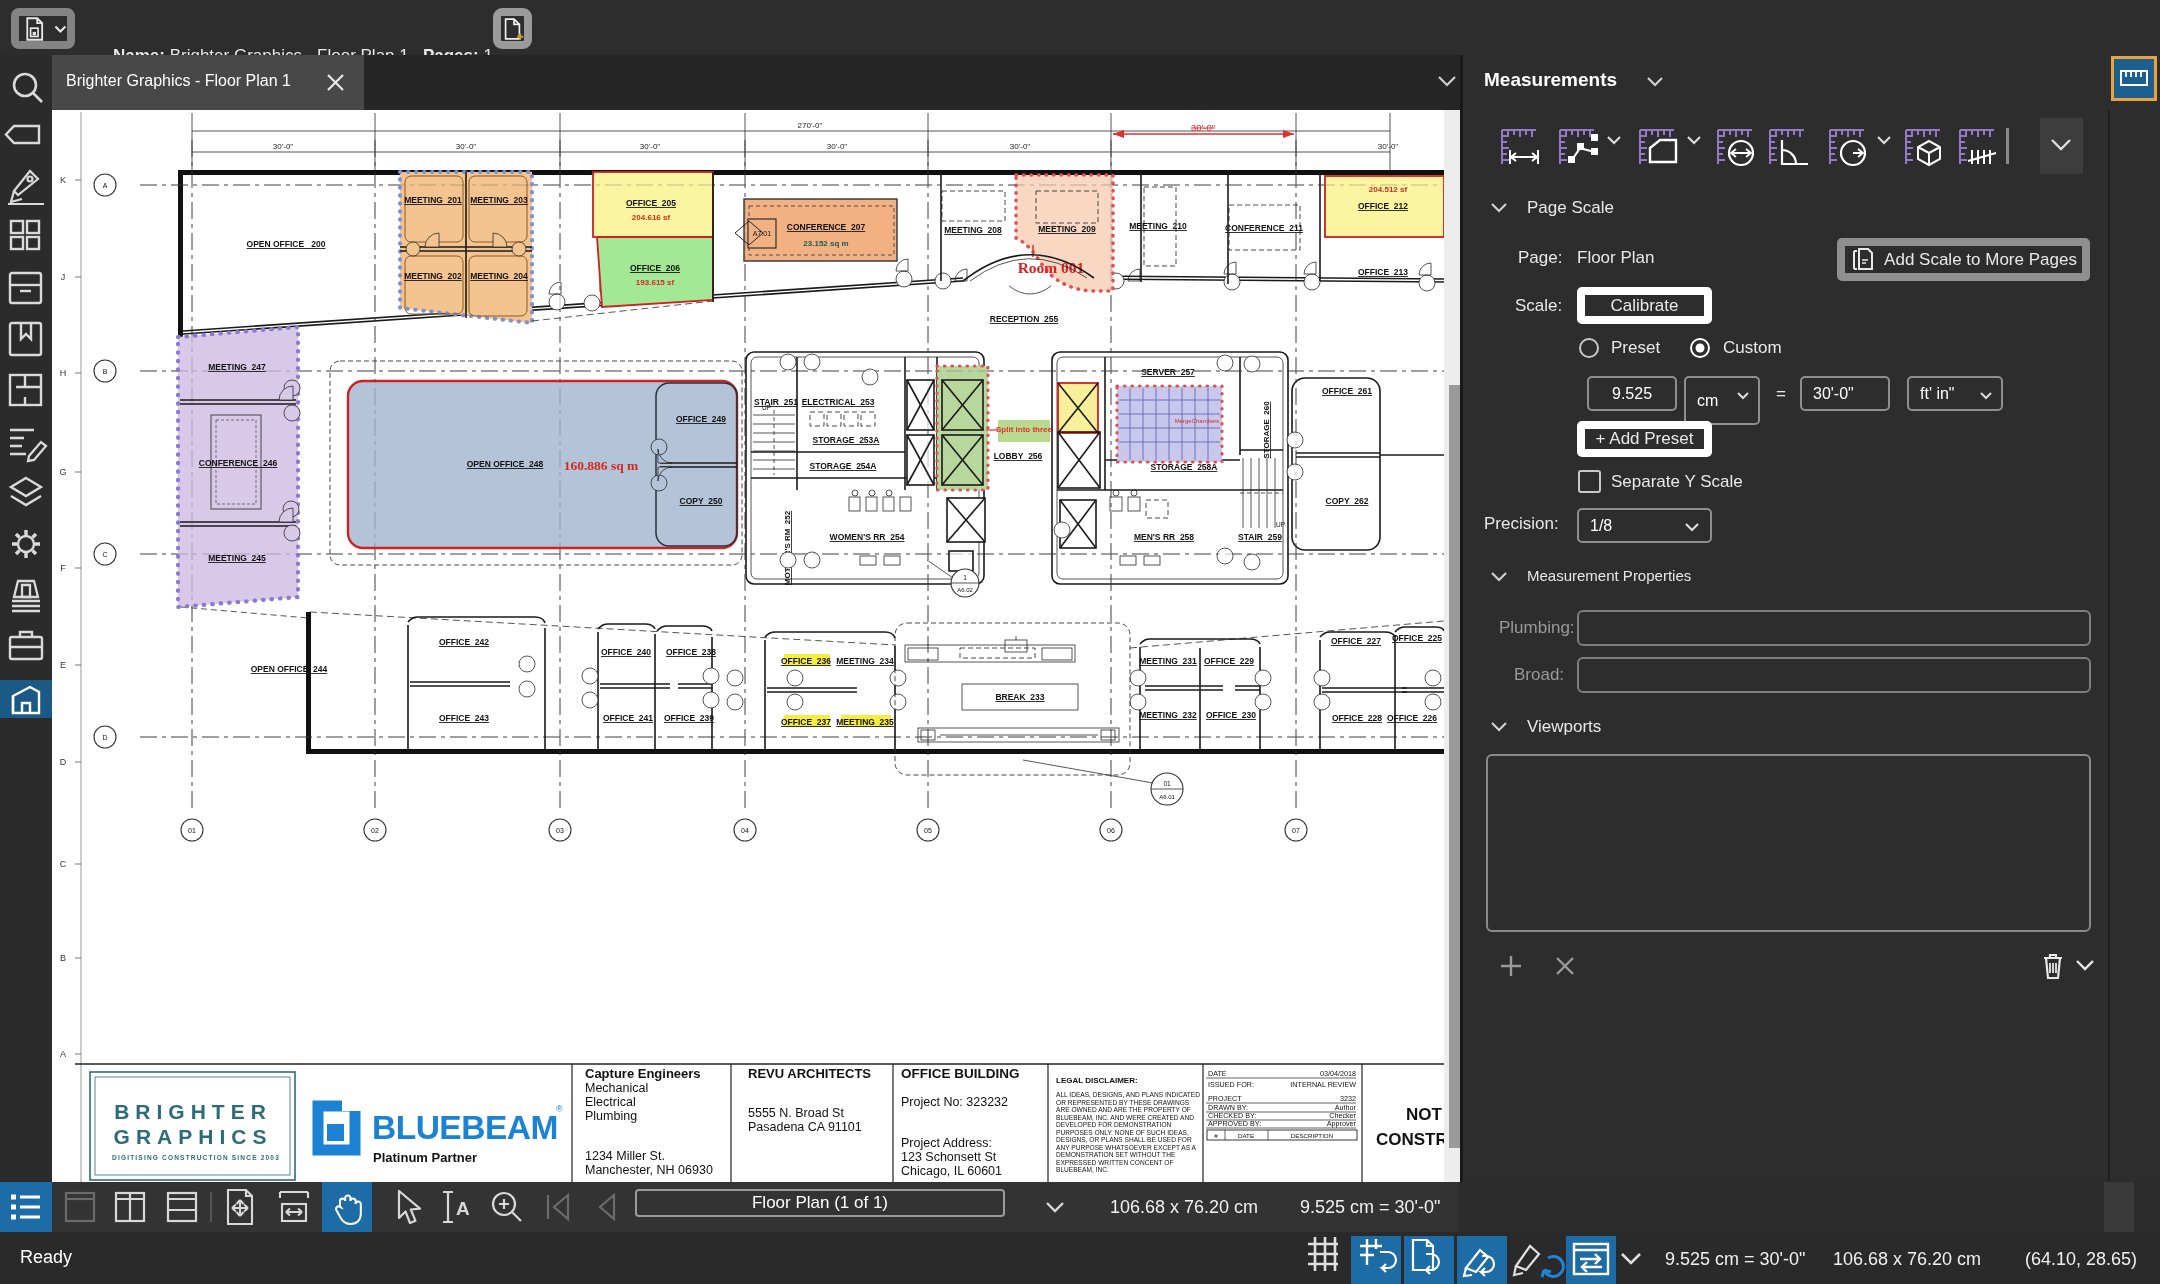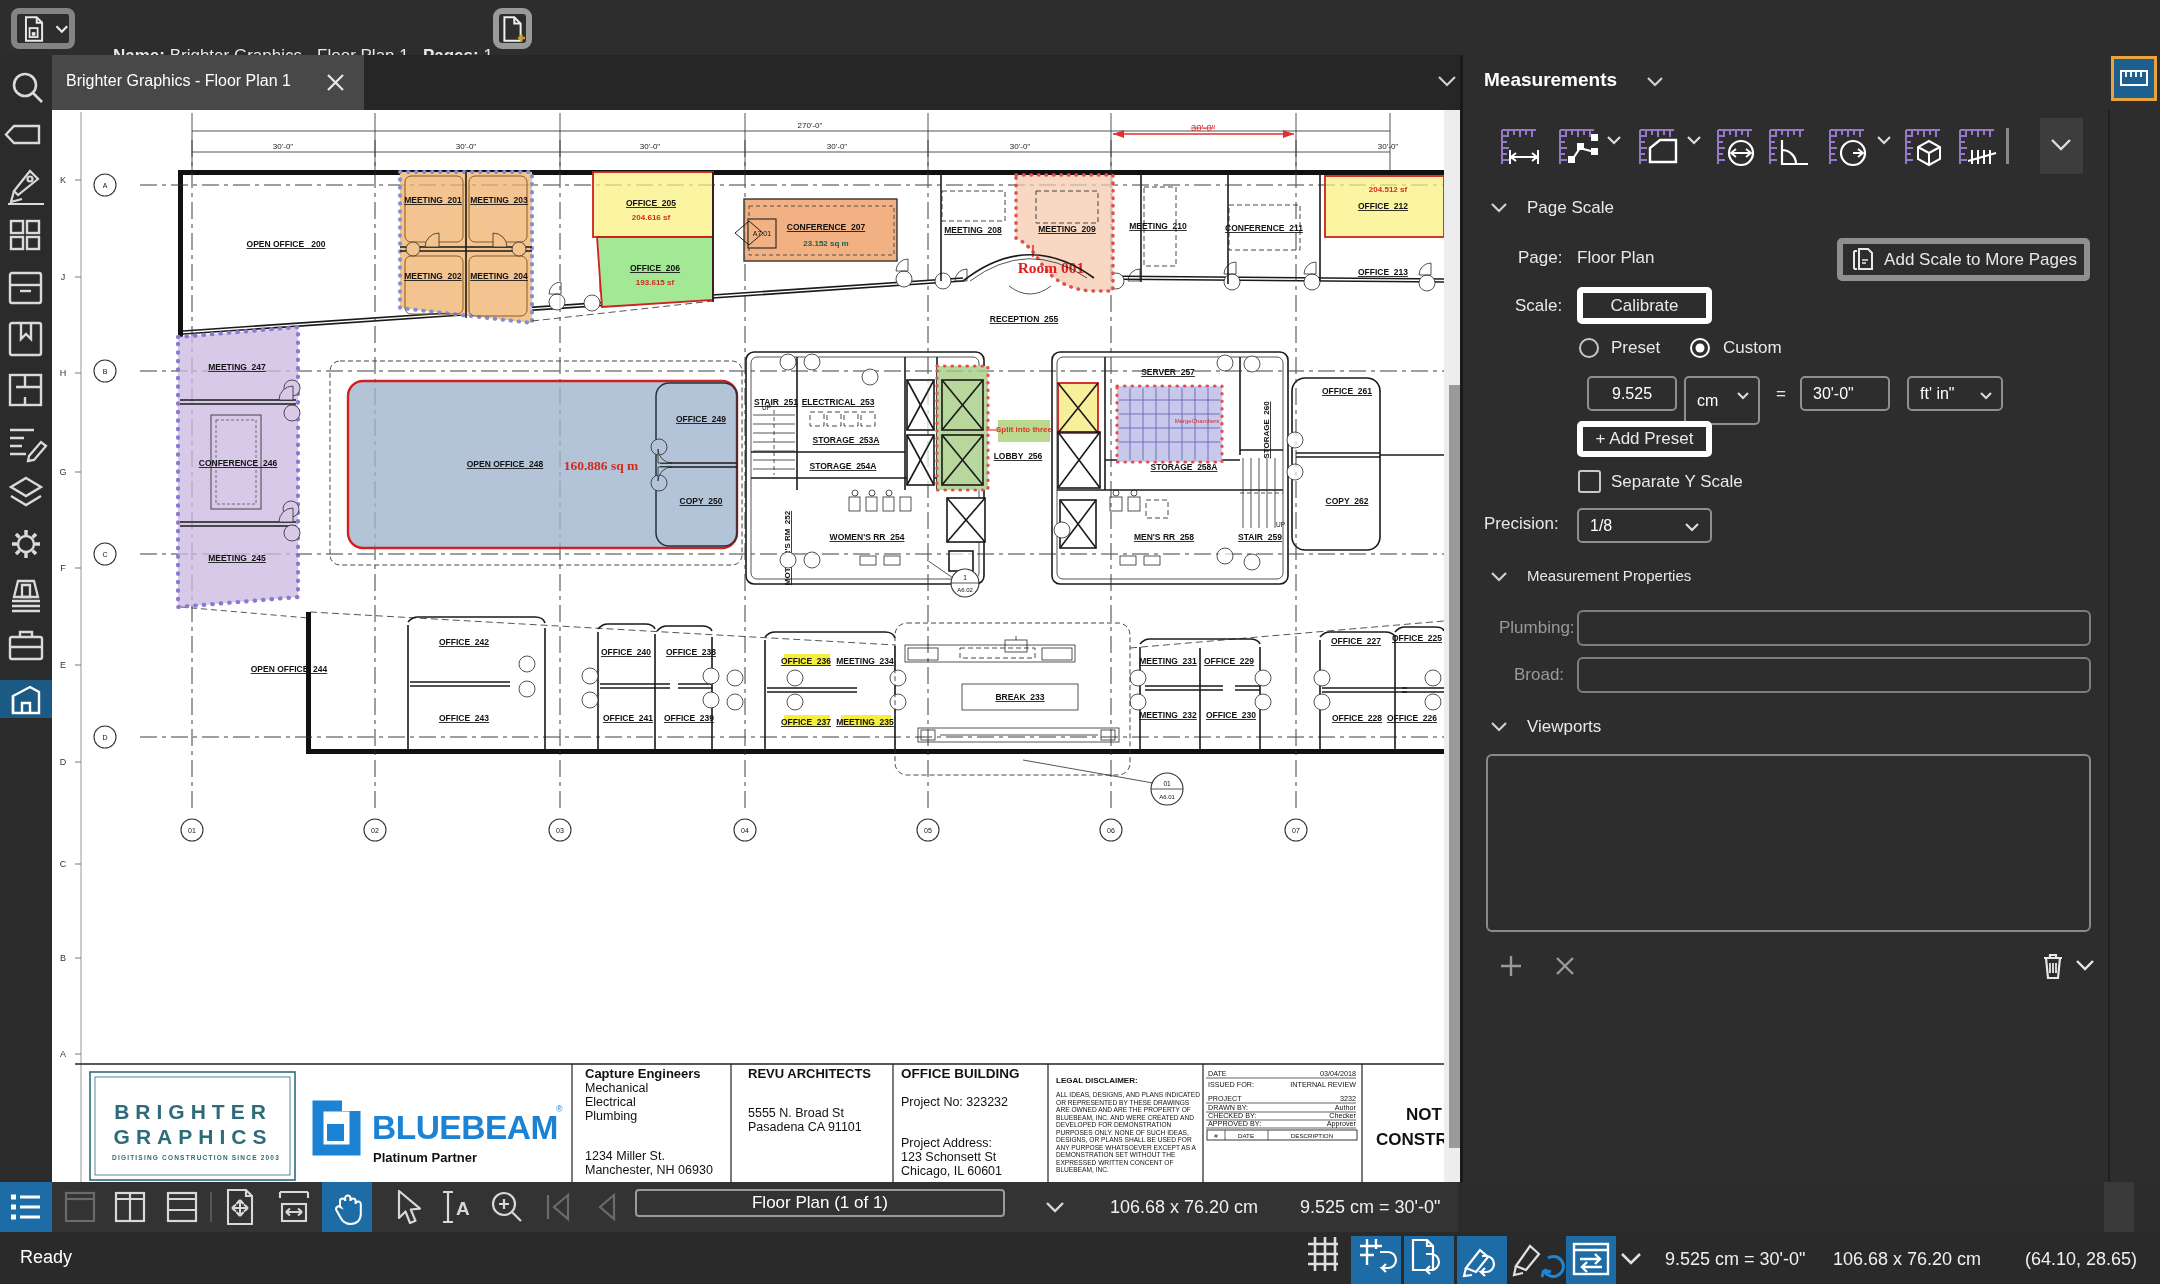--- a/index.html
+++ b/index.html
@@ -9,21 +9,21 @@
   #tabrow{left:52px;top:55px;width:1410px;height:55px;background:#262626;}
   #sidebar{left:0;top:55px;width:52px;height:1177px;background:#2b2b2b;}
   #canvas{left:52px;top:110px;width:1392px;height:1072px;background:#fff;overflow:hidden;}
   #vscroll{left:1444px;top:110px;width:18px;height:1072px;background:#ededed;}
   #vthumb{left:1449px;top:385px;width:13px;height:763px;background:#9a9a9a;}
   #panel{left:1462px;top:55px;width:698px;height:1177px;background:#2d2d2d;}
   #toolbar{left:0;top:1182px;width:2160px;height:50px;background:#333333;}
   #statusbar{left:0;top:1232px;width:2160px;height:52px;background:#2a2a2a;color:#e8e8e8;}
   .t{position:absolute;white-space:nowrap;color:#e8e8e8;}
   .bold{font-weight:bold;}
-  .btn{position:absolute;border:6px solid #ffffff;border-radius:5px;color:#e8e8e8;
+  .btn{position:absolute;border:8px solid #ffffff;border-radius:5px;color:#e8e8e8;
        display:flex;align-items:center;justify-content:center;box-sizing:border-box;text-align:right;}
   .inp{position:absolute;border:2px solid #8f8f8f;border-radius:5px;color:#fff;
        box-sizing:border-box;background:#2d2d2d;font-size:16px;display:flex;align-items:center;}
   svg{display:block;}
 </style>
 </head>
 <body>
 
 <div id="topbar" class="abs">
   <div class="btn" style="left:11px;top:8px;width:64px;height:41px;border-radius:8px;border-color:#848484;">

